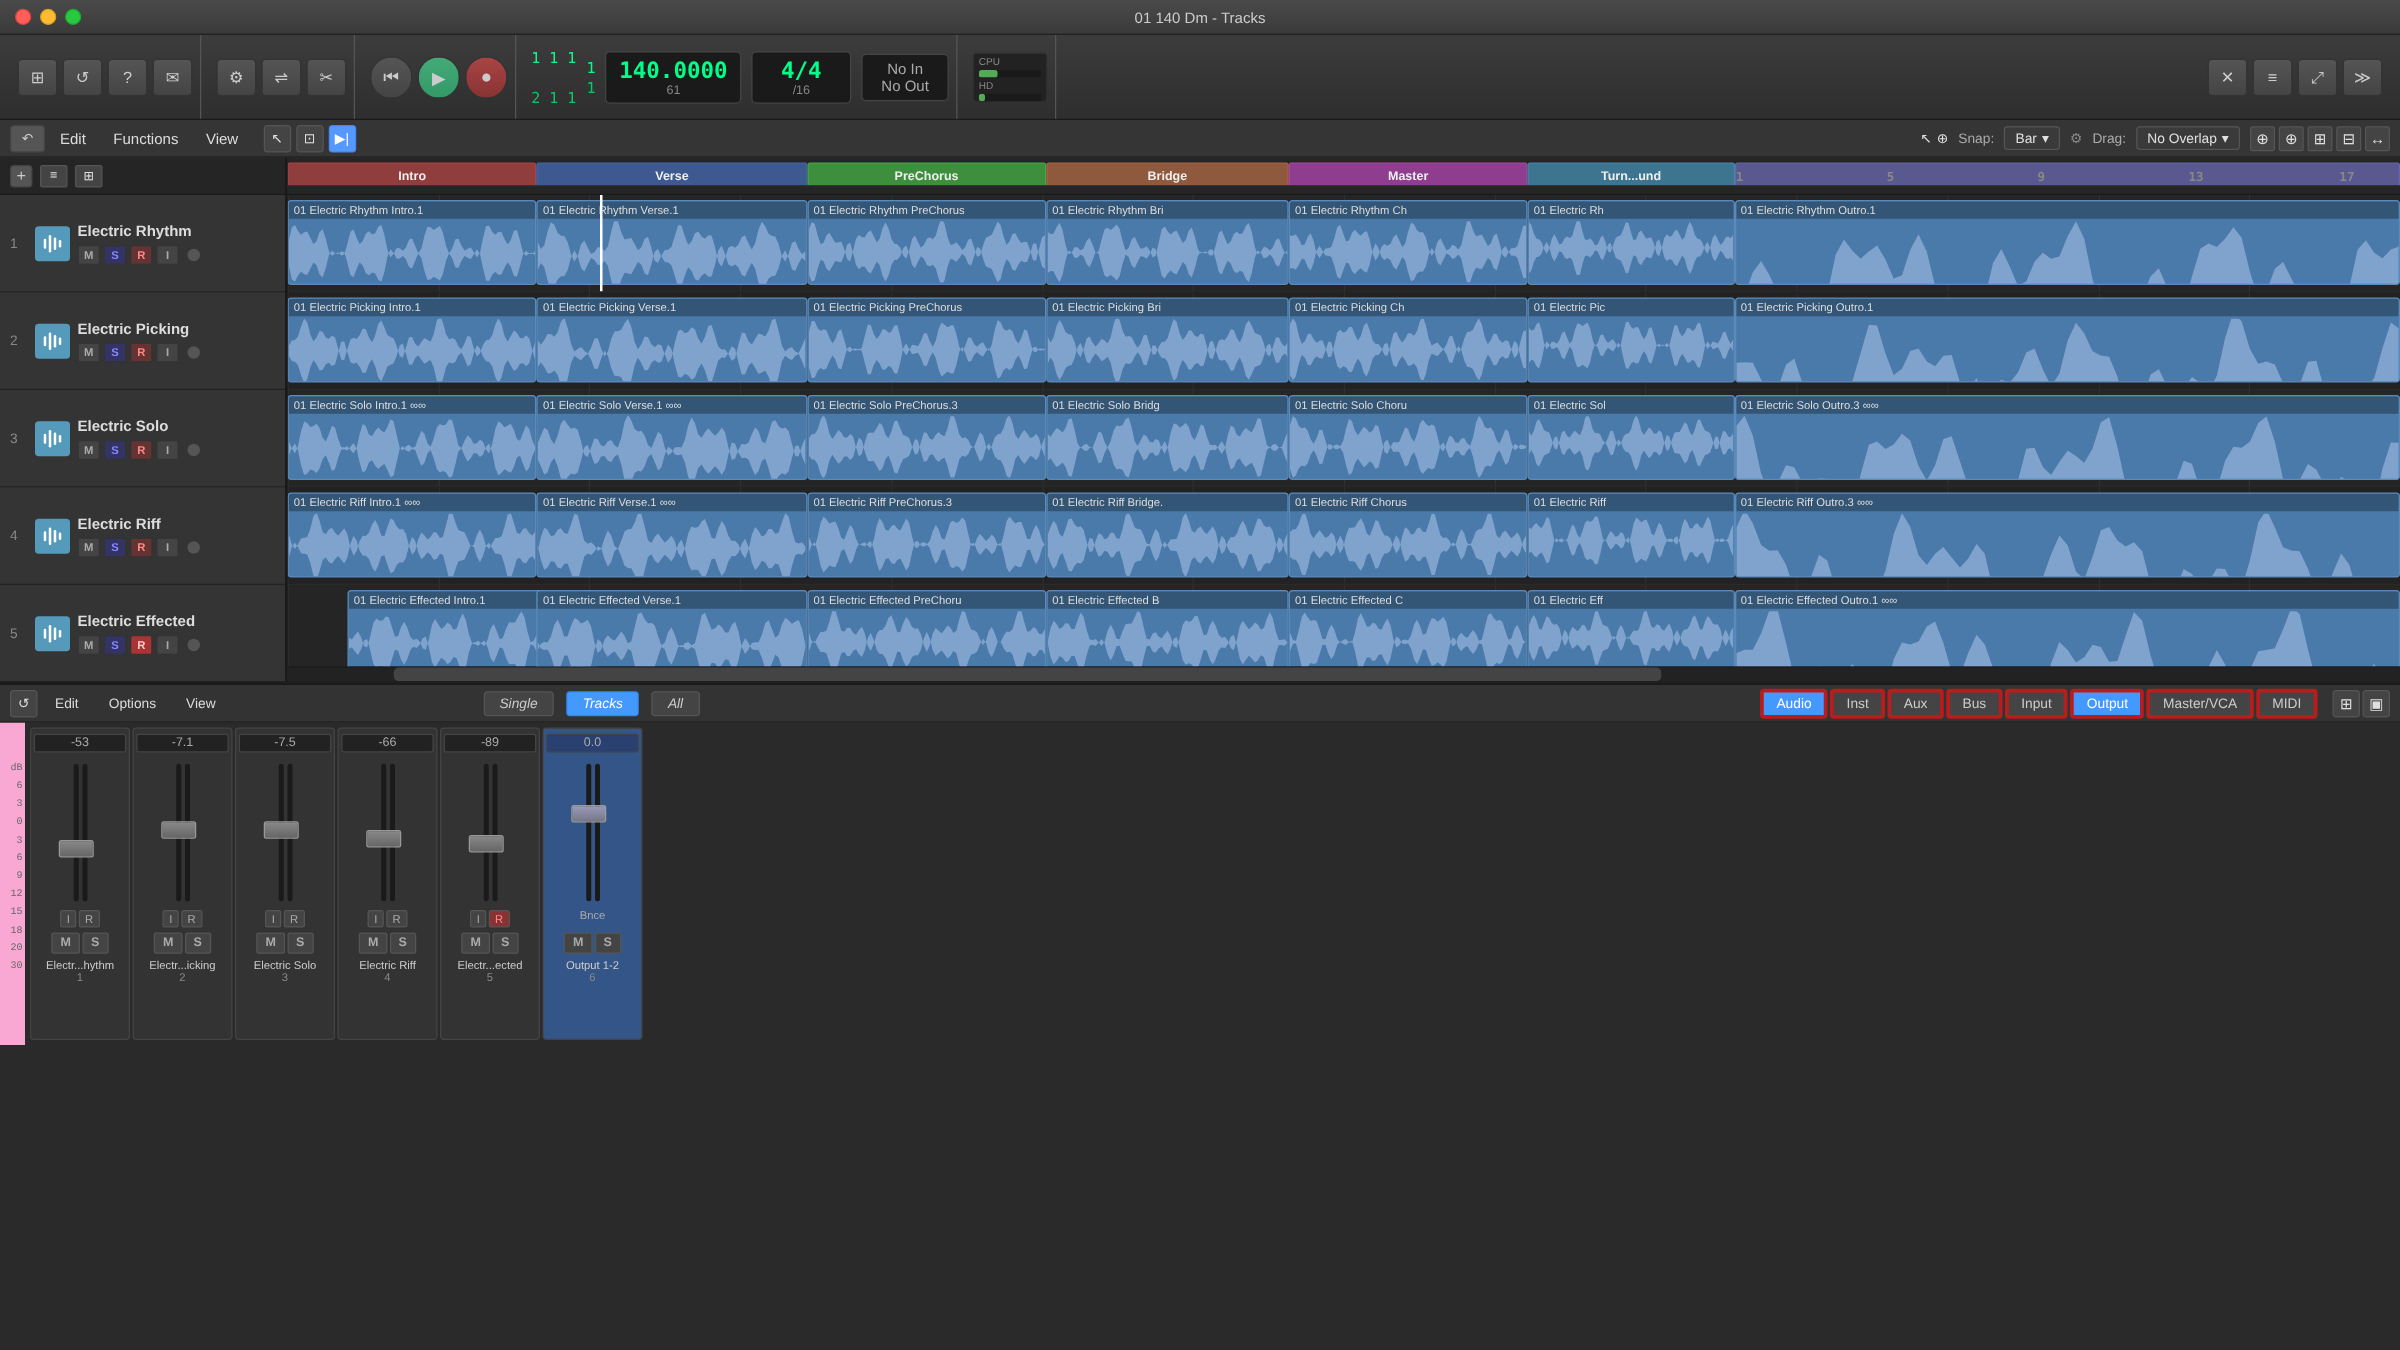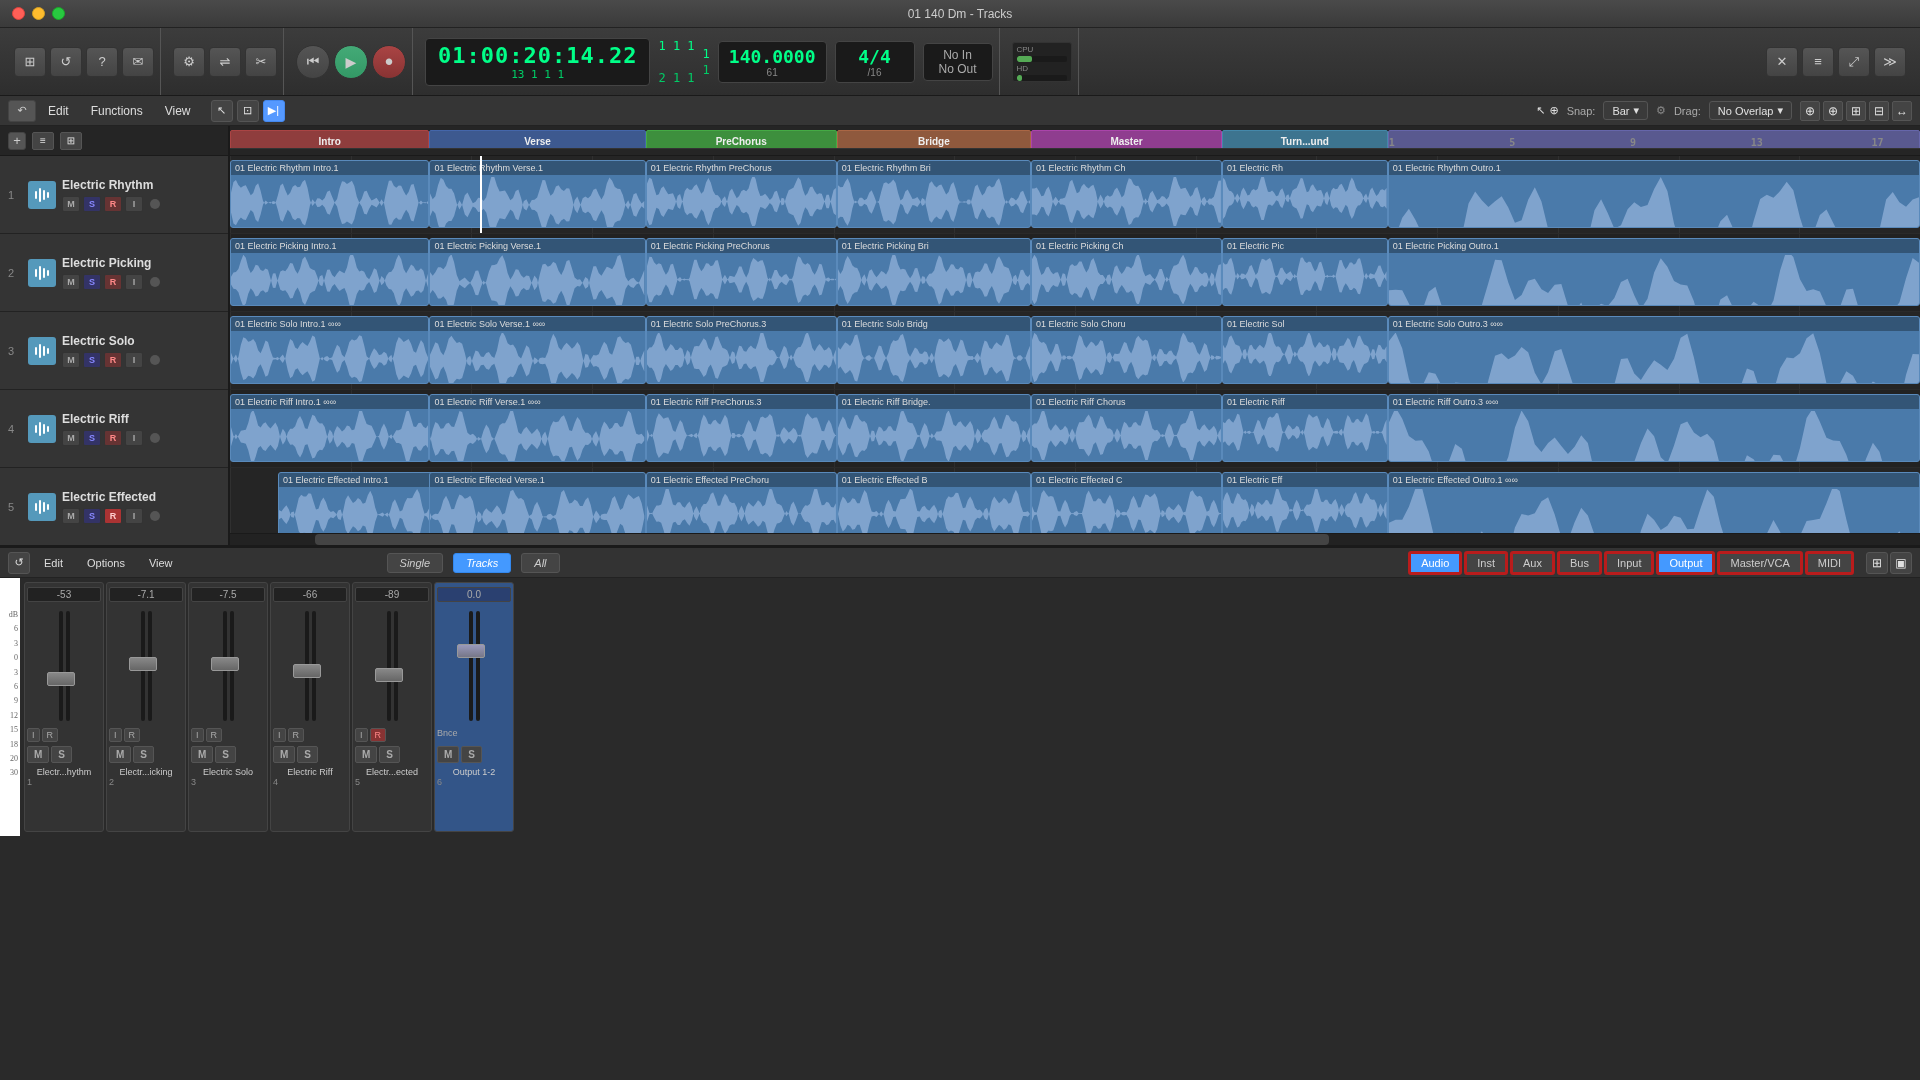--- a/index.html
+++ b/index.html
@@ -457,20 +457,21 @@
       overflow: hidden;
     }
 
     .channel-strip {
       width: 80px;
       background: #333;
       border: 1px solid #444;
       border-radius: 3px;
       display: flex;
       flex-direction: column;
+      align-items: center;
       padding: 4px 2px;
     }
 
     .ch-db {
       font-size: 10px;
       color: #aaa;
       background: #222;
       border: 1px solid #444;
       border-radius: 2px;
       padding: 1px 4px;
@@ -545,27 +546,27 @@
       color: #888;
     }
 
     .ch-output {
       background: #335588 !important;
     }
 
     
     .db-scale {
       width: 20px;
-      background: #ffffff;
+      background: #f9a8d4;
       display: flex;
       flex-direction: column;
       padding-top: 30px;
       font-size: 8px;
       color: #666;
-      font-family: Liberation Serif, serif;
+      font-family: Liberation Mono, monospace;
       align-items: flex-end;
       padding-right: 2px;
     }
     .db-scale span { line-height: 1.8; }
 
     
     #h-scrollbar {
       height: 12px;
       background: #222;
       border-top: 1px solid #1a1a1a;
@@ -619,24 +620,20 @@
     <div class="tb-btn">✂</div>
   </div>
 
   <div class="toolbar-group transport-controls">
     <div class="trans-btn">⏮</div>
     <div class="trans-btn play">▶</div>
     <div class="trans-btn record">⏺</div>
   </div>
 
   <div class="toolbar-group" style="gap:8px;">
-    <div id="transport-display">
-      <div class="transport-time">01:00:20:14.22</div>
-      <div class="transport-sub">13  1  1     1</div>
-    </div>
 
     <div style="display:flex;flex-direction:column;gap:18px;">
       <div style="font-size:12px;font-family:monospace;color:#00ff88;">1  1  1</div>
       <div style="font-size:12px;font-family:monospace;color:#00cc66;">2  1  1</div>
     </div>
 
     <div style="display:flex;flex-direction:column;gap:2px;">
       <div style="font-size:12px;font-family:monospace;color:#00ff88;">1</div>
       <div style="font-size:12px;font-family:monospace;color:#00cc66;">1</div>
     </div>

